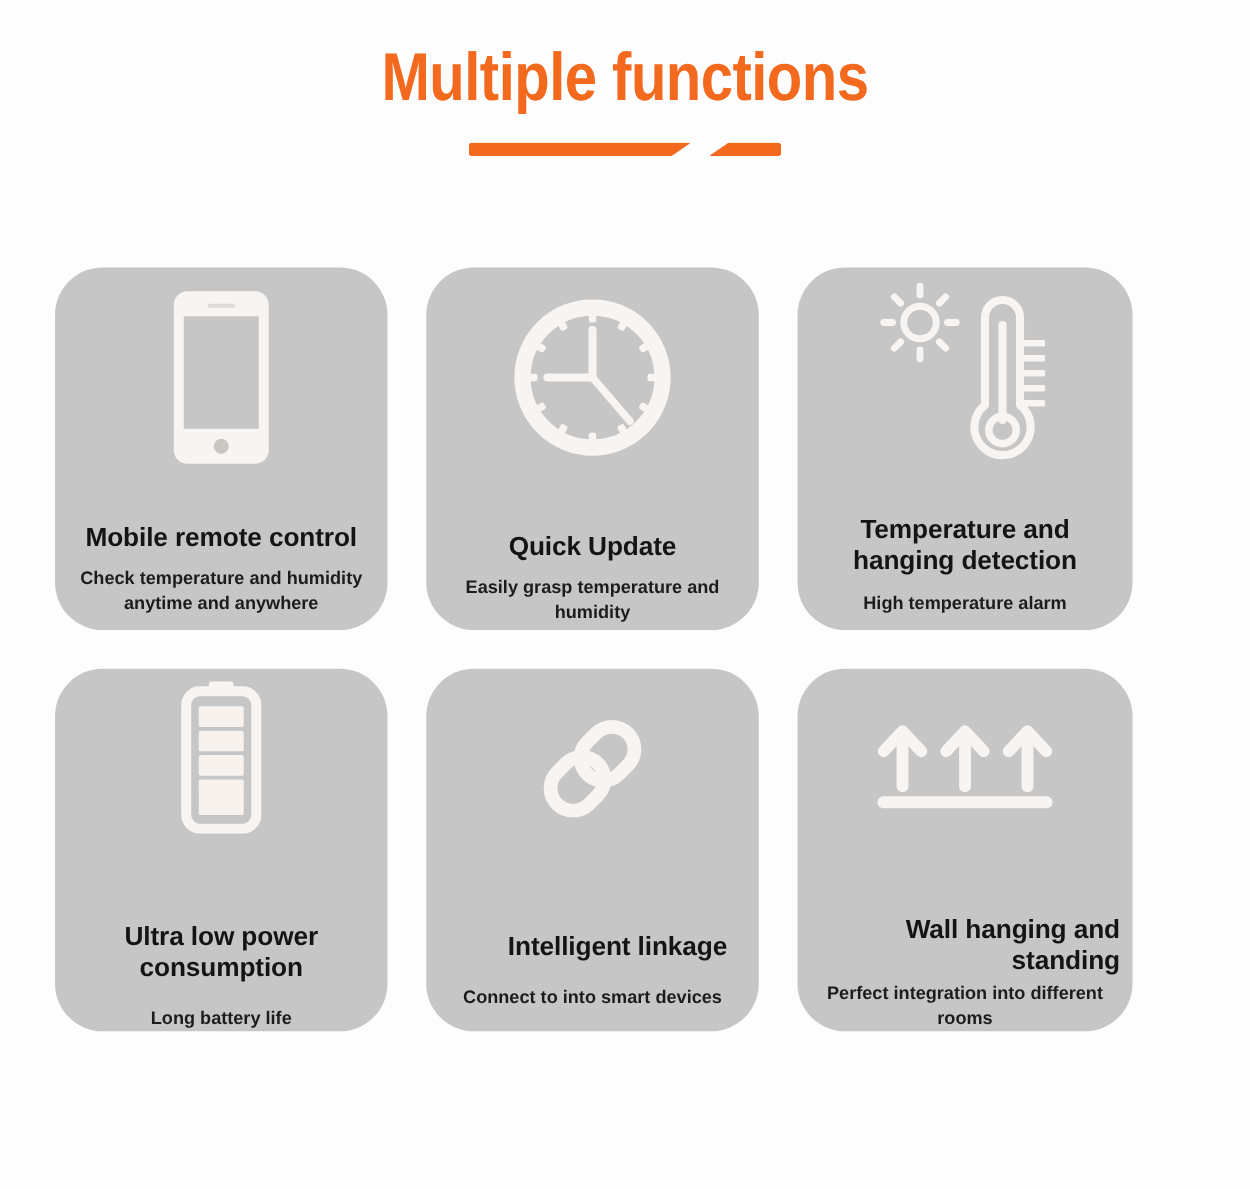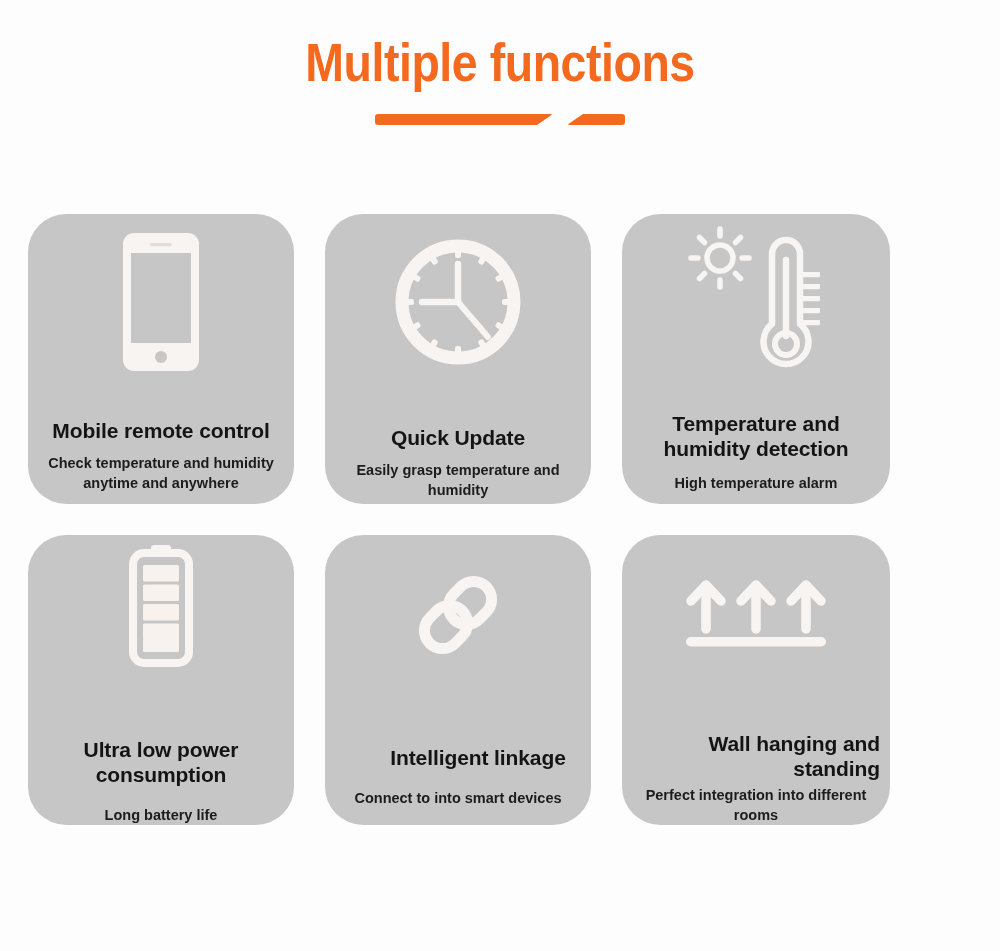--- a/index.html
+++ b/index.html
@@ -55,21 +55,21 @@
   }
   .divider .bar-short {
     right: 0;
     width: 58px;
     clip-path: polygon(16px 0, 100% 0, 100% 100%, 0 100%);
   }
 
   
   .grid {
     position: absolute;
-    left: 28px;
+    left: 44px;
     top: 214px;
     width: 912px;
     display: grid;
     grid-template-columns: 266px 266px 268px;
     column-gap: 56px;
     row-gap: 66px;
     gap: 31px;
   }
 
   .card {
@@ -231,21 +231,21 @@
 
         <g fill="#f8f4f1">
           <rect x="114" y="46" width="18" height="5.2" rx="1"></rect>
           <rect x="114" y="58" width="18" height="5.2" rx="1"></rect>
           <rect x="114" y="70" width="18" height="5.2" rx="1"></rect>
           <rect x="114" y="82" width="18" height="5.2" rx="1"></rect>
           <rect x="114" y="94" width="18" height="5.2" rx="1"></rect>
         </g>
       </svg>
     </div>
-    <div class="card-title">Temperature and humidity detection</div>
+    <div class="card-title">Temperature and hanging detection</div>
     <div class="card-sub">High temperature alarm</div>
   </div>
 
   <div class="card row2 c4">
     <div class="icon-wrap">
       <svg width="78" height="122" viewBox="0 0 78 122">
         <rect x="29" y="0" width="20" height="10" rx="3" fill="#f8f4f1"></rect>
         <rect x="11" y="8" width="56" height="110" rx="11" ry="11" fill="none" stroke="#f8f4f1" stroke-width="8"></rect>
         <g fill="#f7f2ee">
           <rect x="21" y="20" width="36" height="16.5" rx="1.5"></rect>

